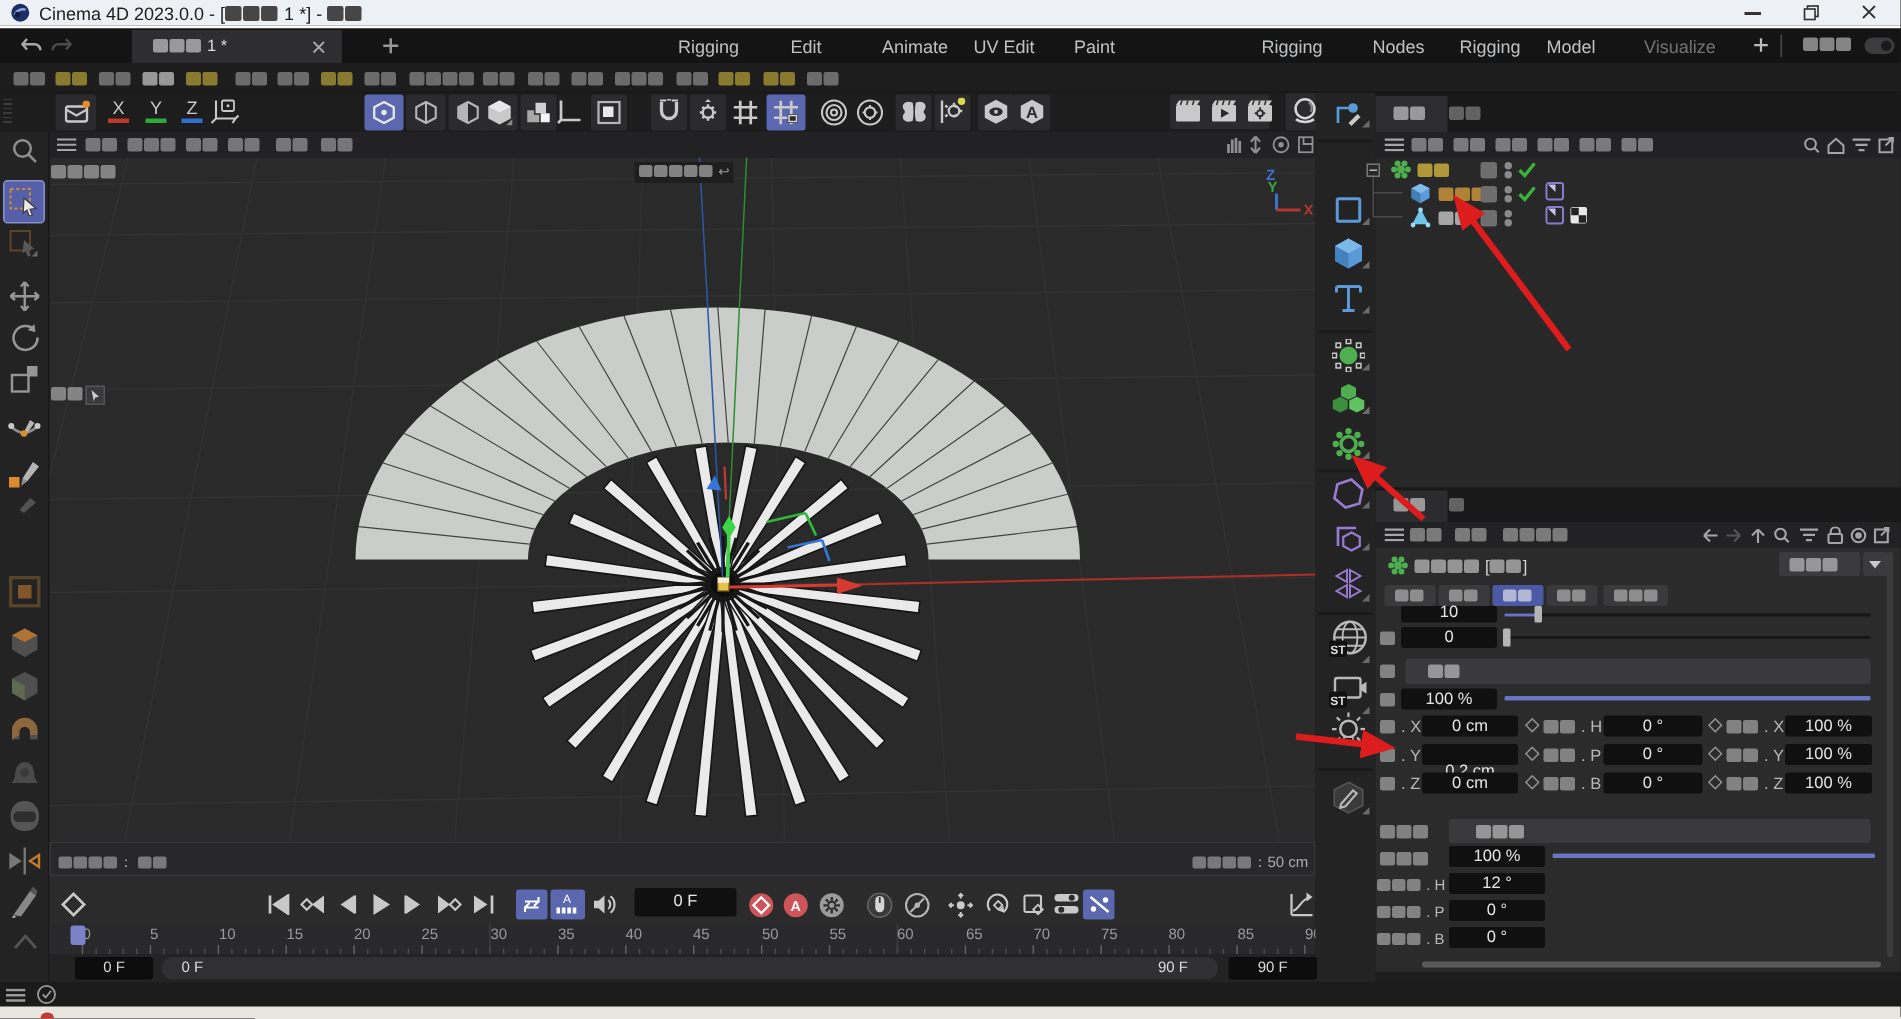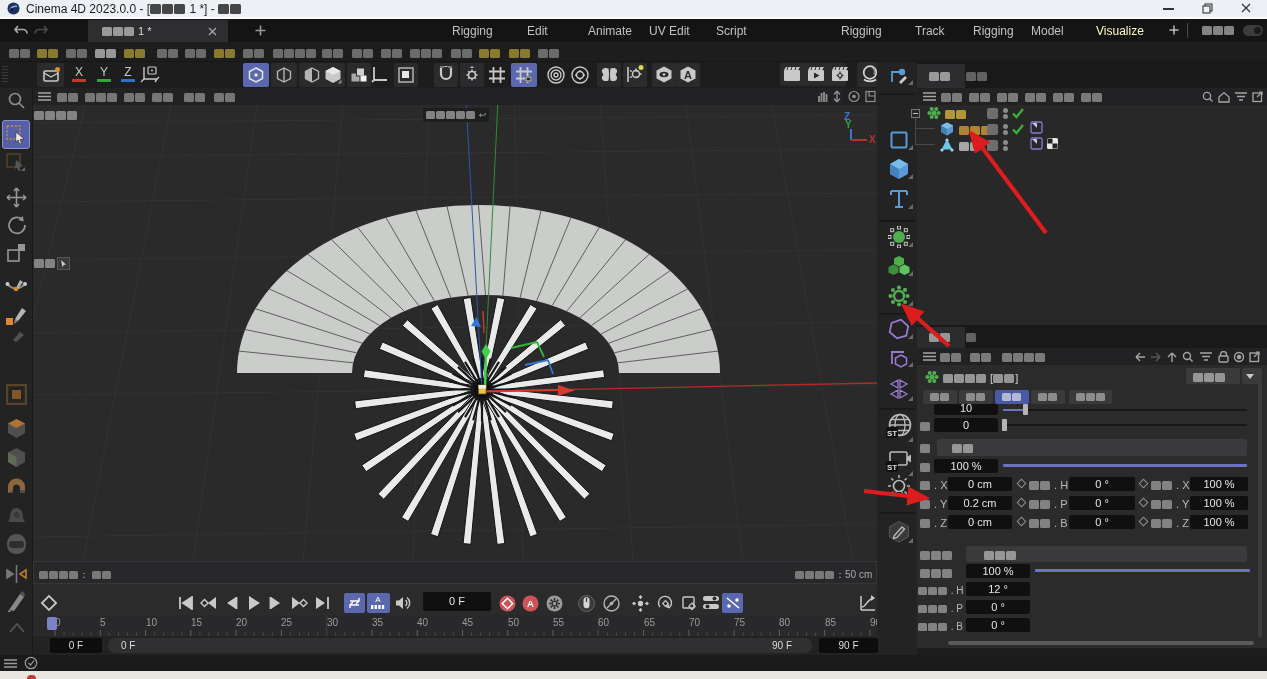--- a/index.html
+++ b/index.html
@@ -38,27 +38,27 @@
         <path d="M1 1 L8 8 M8 1 L1 8"></path>
       </svg>
     </div>
 <svg class="abs" style="left:255px;top:6px" width="11" height="11" viewBox="0 0 11 11" stroke="#999" stroke-width="1.6">
       <path d="M5.5 0.5 V10.5 M0.5 5.5 H10.5"></path>
     </svg>
 <div class="abs" style="left:452px;top:5px;font-size:12px;color:#bfc2c5">Rigging</div>
 <div class="abs" style="left:527px;top:5px;font-size:12px;color:#bfc2c5">Edit</div>
 <div class="abs" style="left:588px;top:5px;font-size:12px;color:#bfc2c5">Animate</div>
 <div class="abs" style="left:649px;top:5px;font-size:12px;color:#bfc2c5">UV Edit</div>
-<div class="abs" style="left:716px;top:5px;font-size:12px;color:#bfc2c5">Script</div>
+<div class="abs" style="left:716px;top:5px;font-size:12px;color:#bfc2c5">Paint</div>
 <div class="abs" style="left:773px;top:22px;font-size:12px;color:#bfc2c5">Rigging</div>
 <div class="abs" style="left:841px;top:5px;font-size:12px;color:#bfc2c5">Rigging</div>
-<div class="abs" style="left:915px;top:5px;font-size:12px;color:#bfc2c5">Track</div>
+<div class="abs" style="left:915px;top:5px;font-size:12px;color:#bfc2c5">Nodes</div>
 <div class="abs" style="left:973px;top:5px;font-size:12px;color:#bfc2c5">Rigging</div>
 <div class="abs" style="left:1031px;top:5px;font-size:12px;color:#bfc2c5">Model</div>
-<div class="abs" style="left:1096px;top:5px;font-size:12px;color:#fef9c3">Visualize</div>
+<div class="abs" style="left:1096px;top:5px;font-size:12px;color:#737373">Visualize</div>
 <svg class="abs" style="left:1169px;top:6px" width="10" height="10" viewBox="0 0 10 10" stroke="#bbb" stroke-width="1.5">
       <path d="M5 0.5 V9.5 M0.5 5 H9.5"></path>
     </svg>
 <div class="abs" style="left:1187px;top:4px;width:1px;height:15px;background:#4a4a4a"></div>
 <div class="abs" style="left:1202px;top:5px;font-size:11px;color:#c9c9c9"><i class="cb" style="width:10px;height:9px;margin-right:1px;opacity:0.62"></i><i class="cb" style="width:10px;height:9px;margin-right:1px;opacity:0.62"></i><i class="cb" style="width:10px;height:9px;margin-right:1px;opacity:0.62"></i></div>
 <div class="abs" style="left:1243px;top:6px;width:20px;height:11px;background:#3c3c3e;border-radius:6px">
       <div class="abs" style="left:11px;top:2px;width:7px;height:7px;border-radius:50%;background:#1a1a1a"></div>
     </div>
 </div>
 <div class="abs" style="left:0;top:42px;width:1267px;height:20px;background:#1d1d1d;border-bottom:1px solid #171717"></div>
@@ -1028,21 +1028,21 @@
     <div style="position:absolute;top:3px;width:7px;height:7px;border:1.2px solid #909090;transform:rotate(45deg)"></div>
   </div>
 <div class="abs" style="left:1029px;top:479px;font-size:11px;color:#b8b8b8;z-index:2"><i class="cb" style="width:10px;height:9px;margin-right:1px;opacity:0.62"></i><i class="cb" style="width:10px;height:9px;margin-right:1px;opacity:0.62"></i> . H</div>
 <div class="abs" style="left:1069px;top:477px;width:66px;height:14px;background:#101010;border-radius:2px;color:#e6e6e6;font-size:11px;text-align:center;z-index:2"><span style="position:relative;top:1px">0 °</span></div>
 <div class="abs" style="left:1140px;top:477px;z-index:2">
     <div style="position:absolute;top:3px;width:7px;height:7px;border:1.2px solid #909090;transform:rotate(45deg)"></div>
   </div>
 <div class="abs" style="left:1151px;top:479px;font-size:11px;color:#b8b8b8;z-index:2"><i class="cb" style="width:10px;height:9px;margin-right:1px;opacity:0.62"></i><i class="cb" style="width:10px;height:9px;margin-right:1px;opacity:0.62"></i> . X</div>
 <div class="abs" style="left:1190px;top:477px;width:58px;height:14px;background:#101010;border-radius:2px;color:#e6e6e6;font-size:11px;text-align:center;z-index:2"><span style="position:relative;top:1px">100 %</span></div>
 <div class="abs" style="left:920px;top:498px;font-size:11px;color:#b8b8b8;z-index:2"><i class="cb" style="width:10px;height:9px;margin-right:1px;opacity:0.62"></i> . Y</div>
-<div class="abs" style="left:948px;top:496px;width:64px;height:14px;background:#101010;border-radius:2px;color:#e6e6e6;font-size:11px;text-align:center;z-index:2"><span style="position:relative;top:1px">0.2 cm</span></div>
+<div class="abs" style="left:948px;top:496px;width:64px;height:14px;background:#101010;border-radius:2px;color:#e6e6e6;font-size:11px;text-align:center;z-index:2"><span style="position:relative;top:12px">0.2 cm</span></div>
 <div class="abs" style="left:1018px;top:496px;z-index:2">
     <div style="position:absolute;top:3px;width:7px;height:7px;border:1.2px solid #909090;transform:rotate(45deg)"></div>
   </div>
 <div class="abs" style="left:1029px;top:498px;font-size:11px;color:#b8b8b8;z-index:2"><i class="cb" style="width:10px;height:9px;margin-right:1px;opacity:0.62"></i><i class="cb" style="width:10px;height:9px;margin-right:1px;opacity:0.62"></i> . P</div>
 <div class="abs" style="left:1069px;top:496px;width:66px;height:14px;background:#101010;border-radius:2px;color:#e6e6e6;font-size:11px;text-align:center;z-index:2"><span style="position:relative;top:1px">0 °</span></div>
 <div class="abs" style="left:1140px;top:496px;z-index:2">
     <div style="position:absolute;top:3px;width:7px;height:7px;border:1.2px solid #909090;transform:rotate(45deg)"></div>
   </div>
 <div class="abs" style="left:1151px;top:498px;font-size:11px;color:#b8b8b8;z-index:2"><i class="cb" style="width:10px;height:9px;margin-right:1px;opacity:0.62"></i><i class="cb" style="width:10px;height:9px;margin-right:1px;opacity:0.62"></i> . Y</div>
 <div class="abs" style="left:1190px;top:496px;width:58px;height:14px;background:#101010;border-radius:2px;color:#e6e6e6;font-size:11px;text-align:center;z-index:2"><span style="position:relative;top:1px">100 %</span></div>

